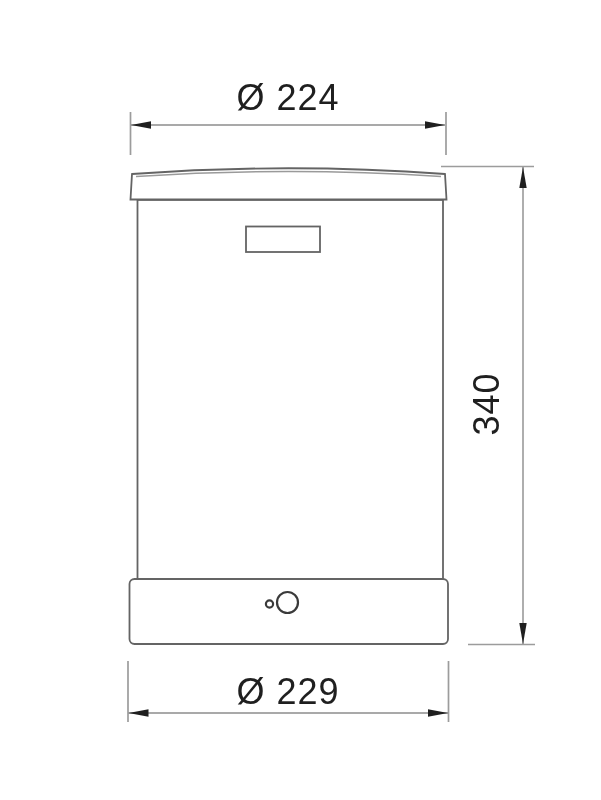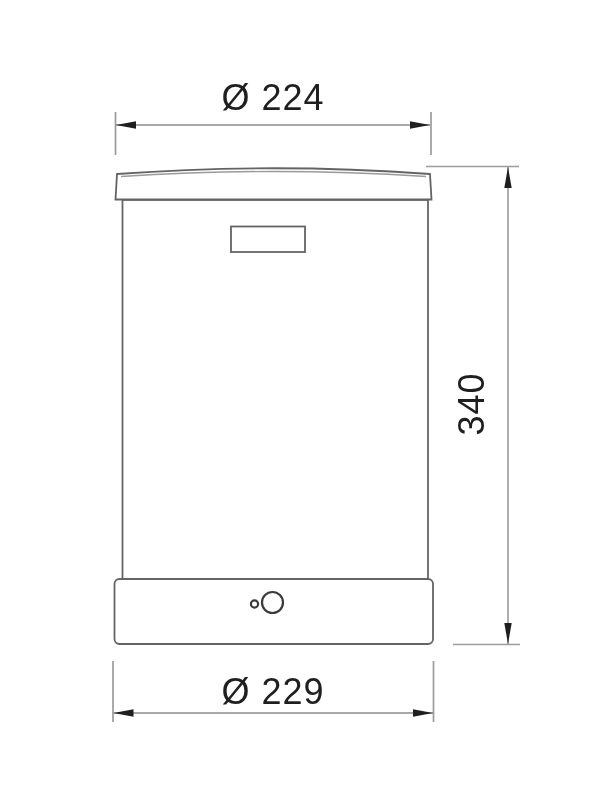--- a/index.html
+++ b/index.html
@@ -8,20 +8,21 @@
     background: #ffffff;
     width: 601px;
     height: 800px;
     overflow: hidden;
   }
   .canvas {
     position: relative;
     width: 502px;
     height: 800px;
     background: var(--background, #ffffff);
+    margin-left: 15px;
   }
   svg { display: block; }
   .ext   { stroke: var(--extension-line, #9c9c9c); stroke-width: 1.7; fill: none; }
   .dim   { stroke: var(--dimension-line, #8c8c8c); stroke-width: 1.4; fill: none; }
   .arrow { fill: var(--arrow, #1f1f1f); stroke: none; }
   .obj   { stroke: var(--object-line, #646464); stroke-width: 1.8; fill: #ffffff; }
   .obj.dark   { stroke: #3a3a3a; stroke-width: 2.2; fill: none; }
   .obj.rim    { stroke: #9a9a9a; stroke-width: 1.4; fill: none; }
   .dim-text {
     fill: var(--text, #1f1f1f);

